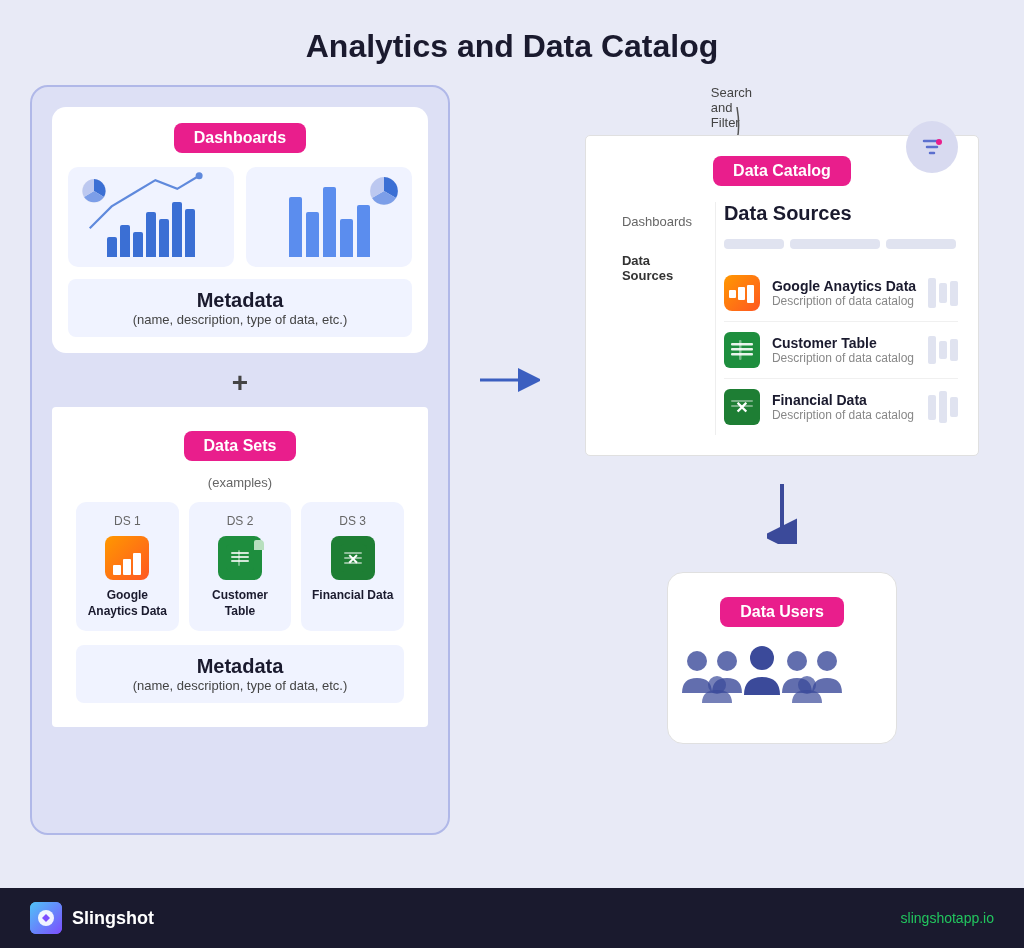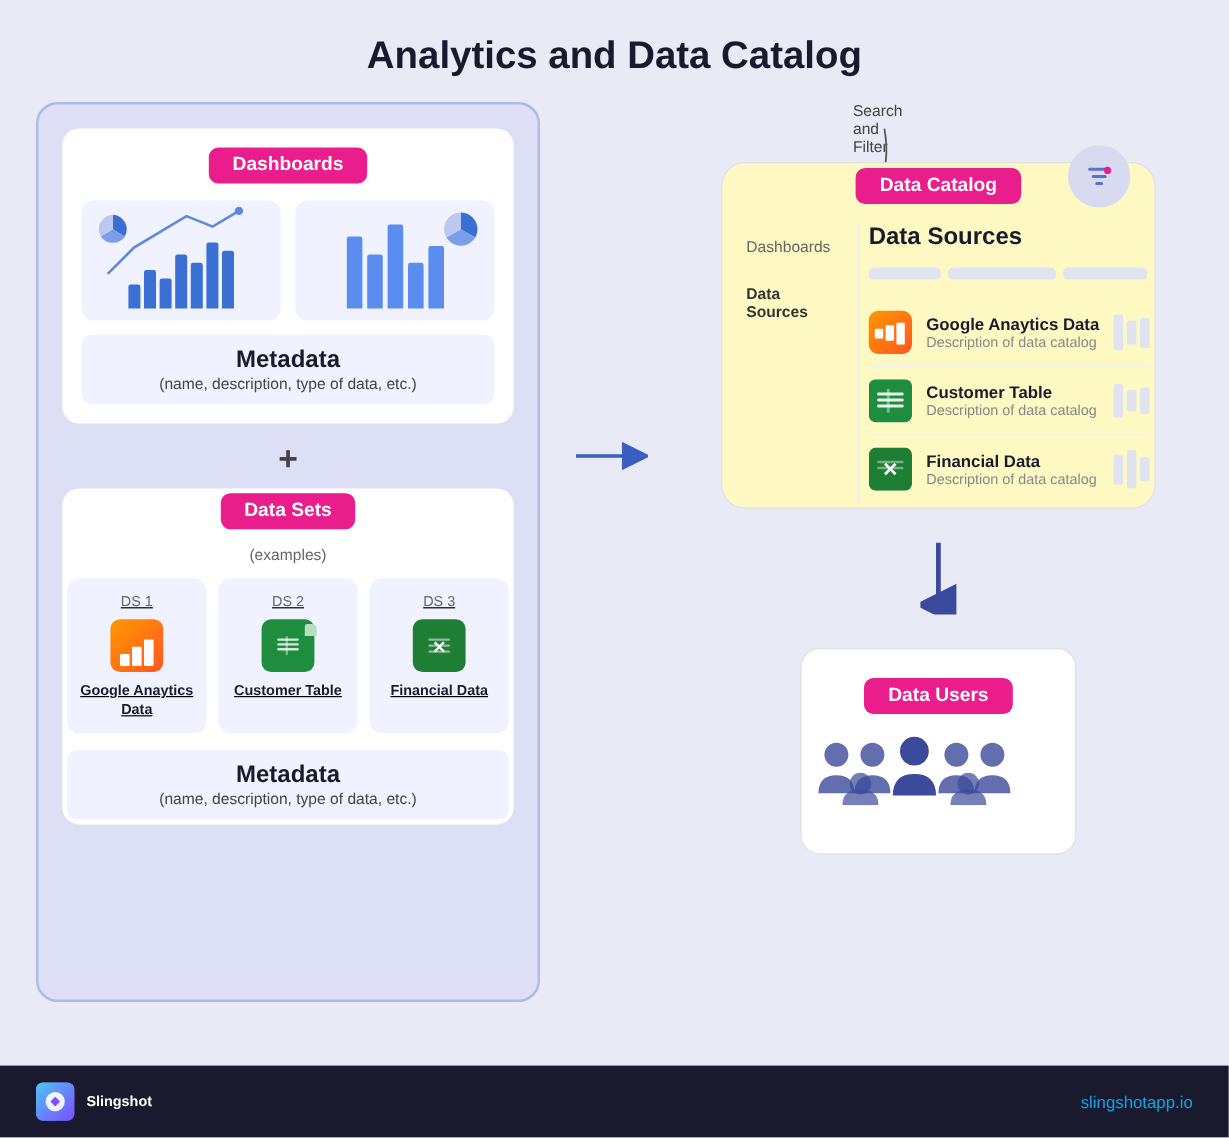--- a/index.html
+++ b/index.html
@@ -141,22 +141,22 @@
       text-align: center;
       font-size: 28px;
       font-weight: 700;
       color: #444;
       margin: 8px 0;
     }
 
     
     .datasets-box {
       background: white;
-      border-radius: 14px;
-      padding: 4px;
+      border-radius: 4px;
+      padding: 24px;
     }
 
     .examples-label {
       text-align: center;
       color: #666;
       font-size: 13px;
       margin-bottom: 12px;
     }
 
     .datasets-grid {
@@ -164,21 +164,20 @@
       gap: 10px;
       margin-bottom: 14px;
     }
 
     .dataset-item {
       flex: 1;
       background: #f0f3ff;
       border-radius: 10px;
       padding: 12px 8px;
       text-align: center;
-      text-decoration: underline;
     }
 
     .dataset-item .ds-label {
       font-size: 12px;
       color: #666;
       margin-bottom: 8px;
     }
 
     .dataset-item .ds-icon {
       width: 44px;
@@ -274,23 +273,23 @@
     .search-filter-label {
       position: absolute;
       right: 30px;
       top: 0;
       font-size: 13px;
       color: #444;
     }
 
     
     .data-catalog-box {
-      background: #fef9c3;
-      border-radius: 20px;
-      padding: 4px;
+      background: #ffffff;
+      border-radius: 5px;
+      padding: 20px;
       position: relative;
       border: 1px solid #e0e0e0;
     }
 
     .filter-button {
       position: absolute;
       top: -15px;
       right: 20px;
       width: 52px;
       height: 52px;
@@ -407,34 +406,34 @@
       position: absolute;
       bottom: 0;
       left: 0;
       right: 0;
     }
 
     .footer-brand {
       display: flex;
       align-items: center;
       gap: 10px;
-      font-size: 12px;
+      font-size: 18px;
       font-weight: 700;
     }
 
     .footer-logo {
       width: 32px;
       height: 32px;
       background: linear-gradient(135deg, #4fc3f7, #7c4dff);
       border-radius: 6px;
     }
 
     .footer-url {
       font-size: 14px;
-      color: #0ea5e9;
+      color: #22c55e;
     }
 
     
     .catalog-sidebar {
       width: 110px;
       border-right: 1px solid #eee;
       flex-shrink: 0;
     }
     .catalog-layout {
       display: flex;

